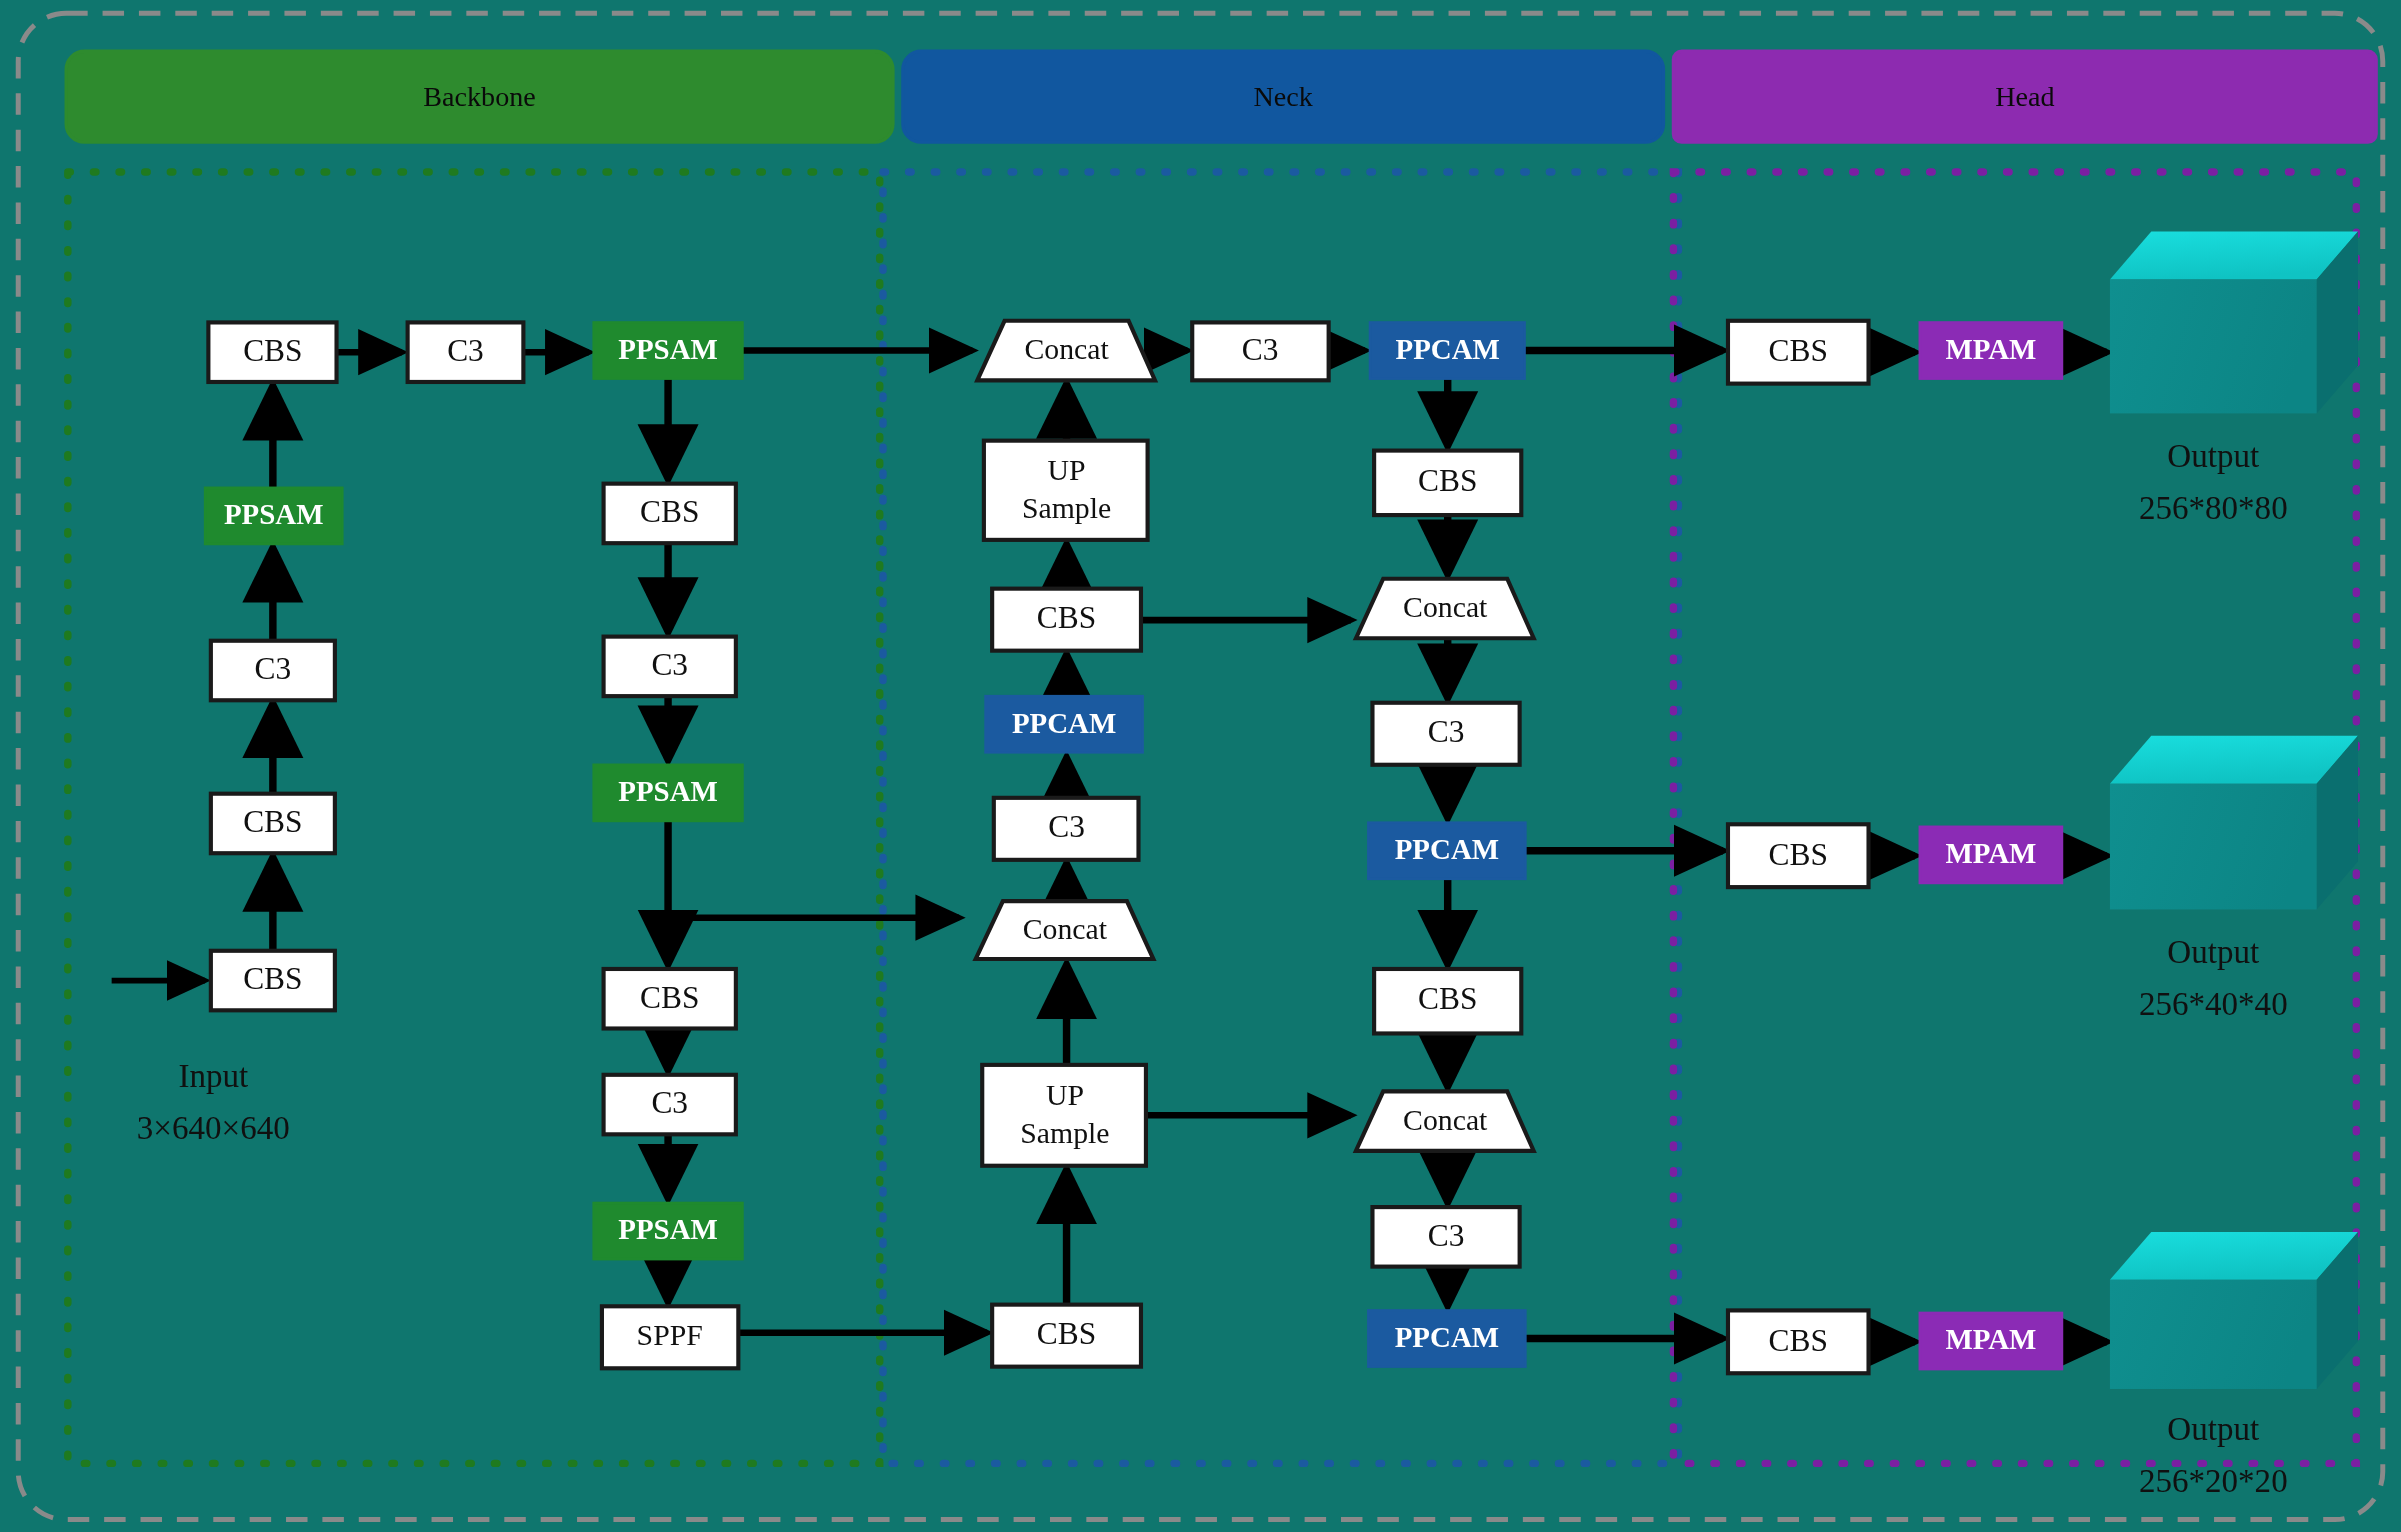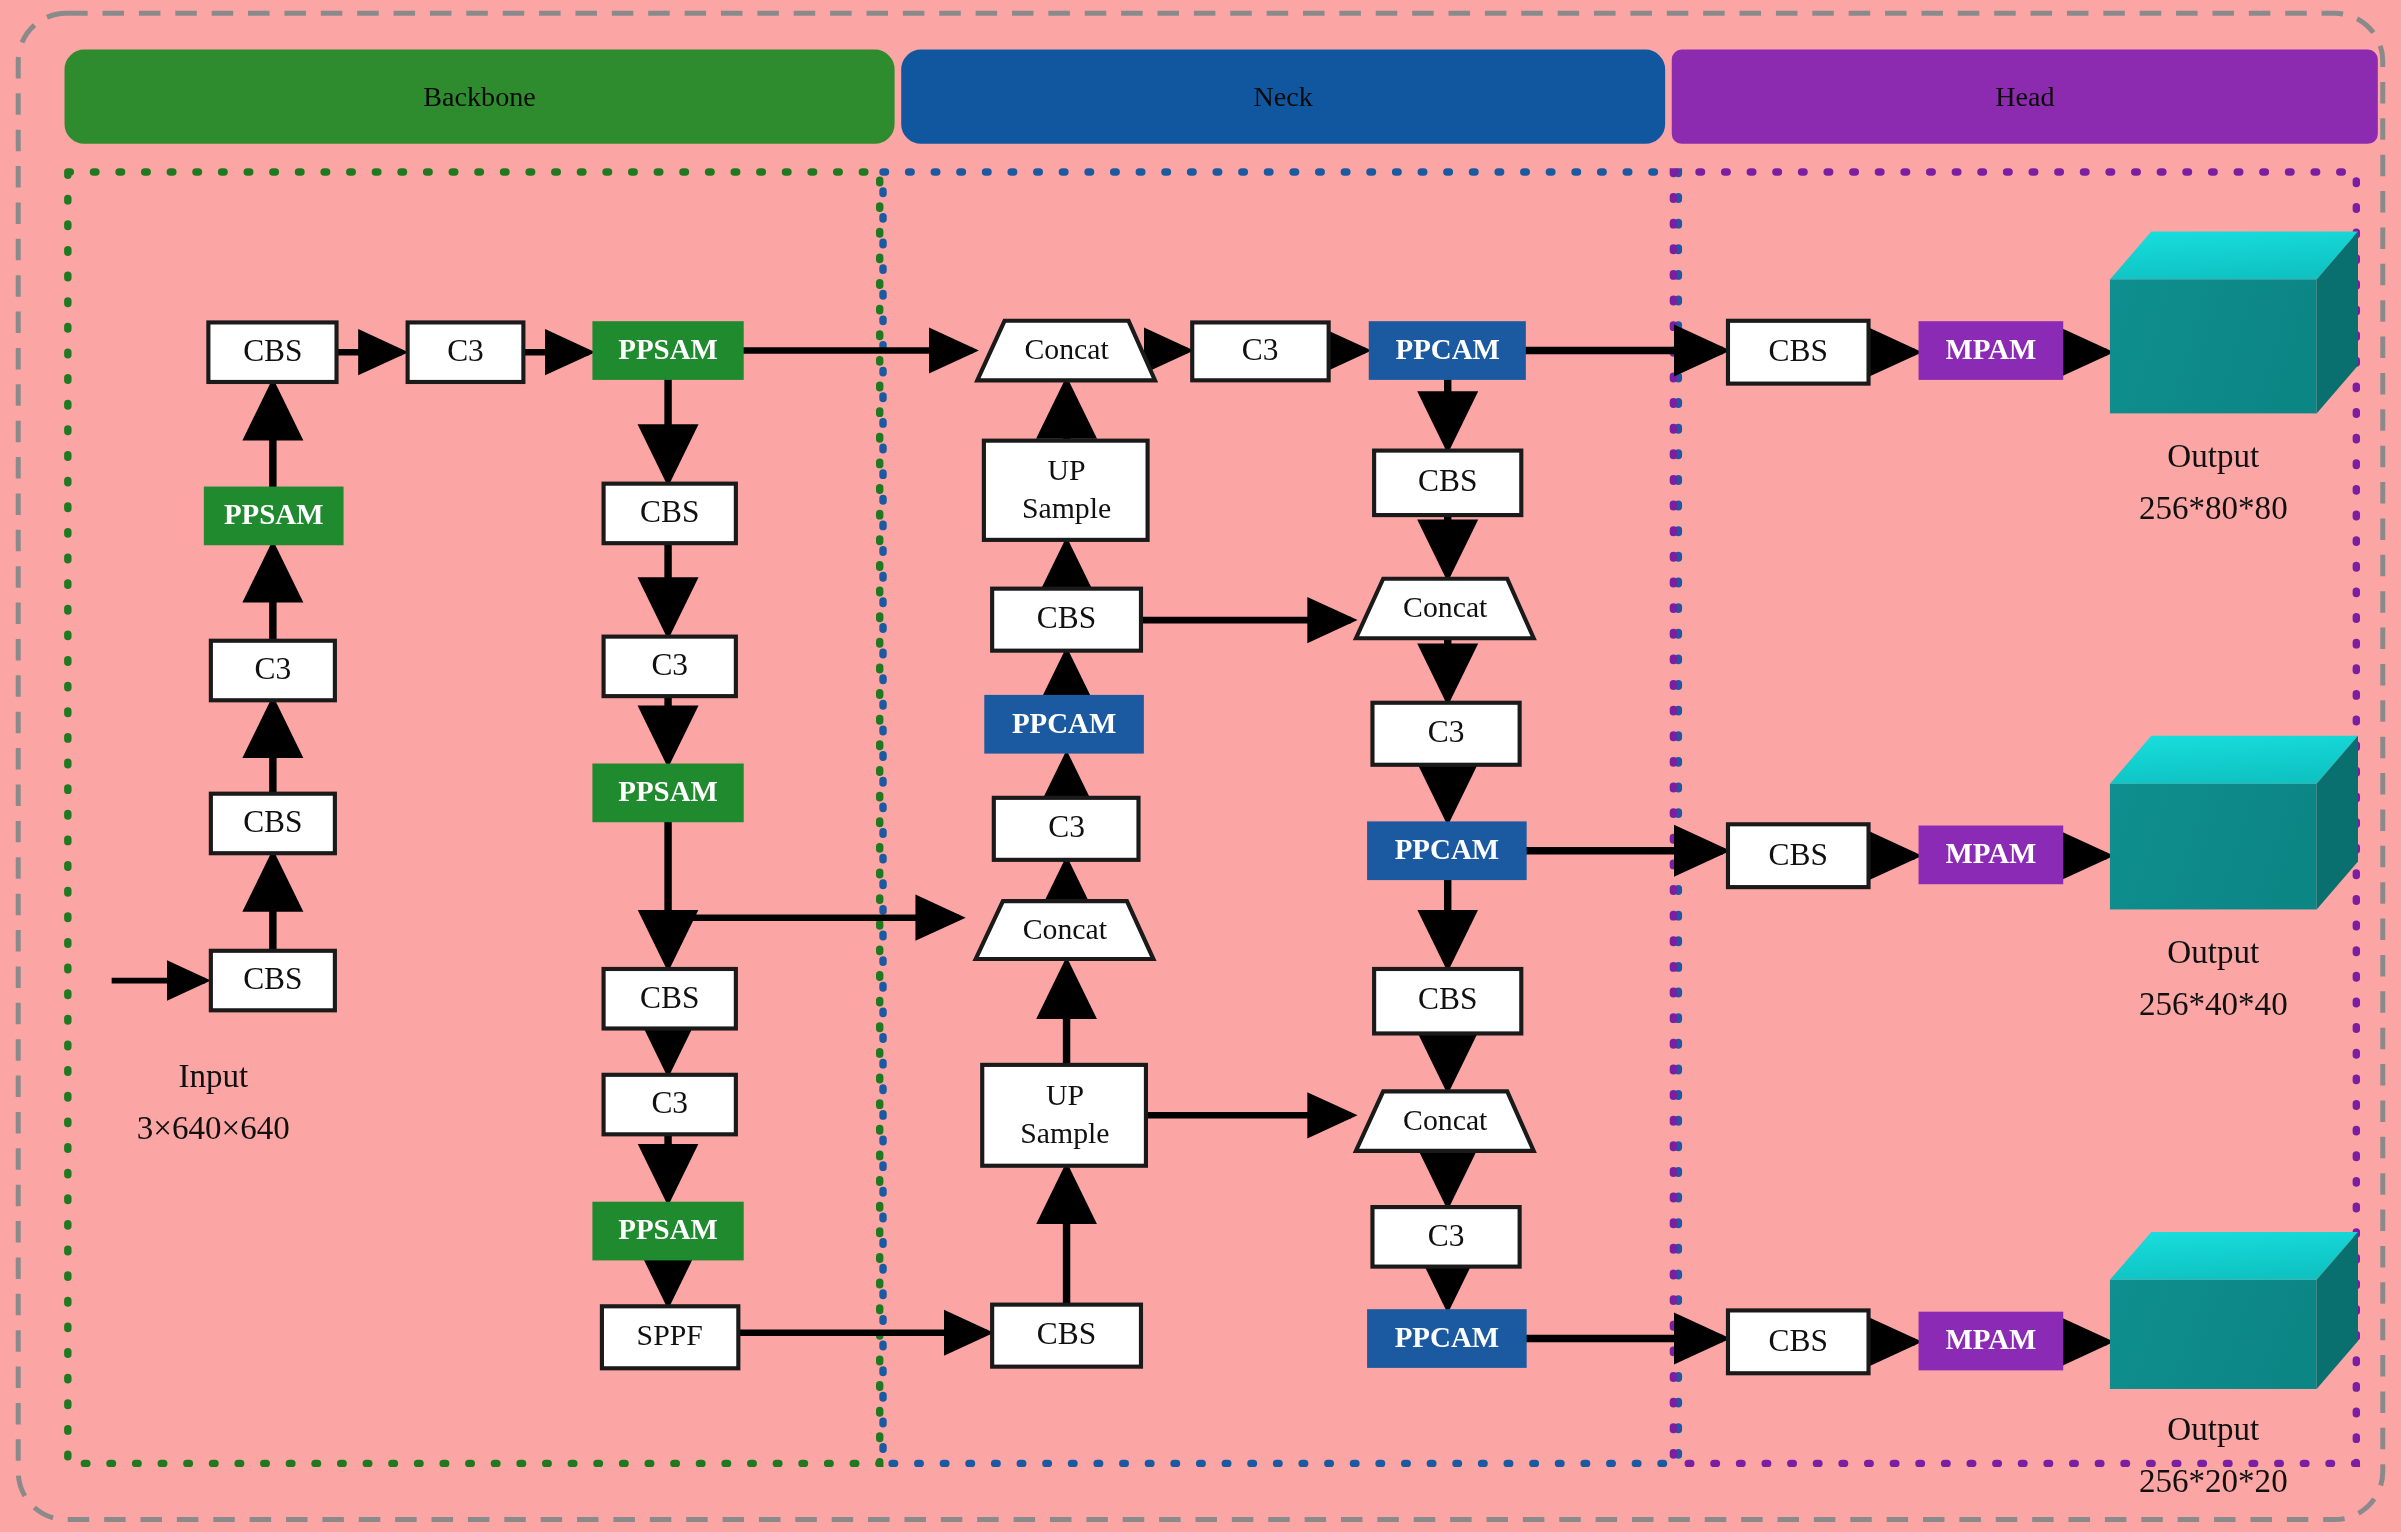--- a/index.html
+++ b/index.html
@@ -1,17 +1,17 @@
 <!DOCTYPE html>
 <html style="font-size:13.2px"><head>
 <meta charset="utf-8">
 <style>
   html,body{margin:0;padding:0;background:#ffffff;}
   body{font-family:"Liberation Serif", serif;}
-  #stage{position:relative;width:2401px;height:1532px;background:#fca5a5;overflow:hidden;}
+  #stage{position:relative;width:2401px;height:1532px;background:#0f766e;overflow:hidden;}
   svg{position:absolute;left:0;top:0;width:2401px;height:1532px;}
   .nodeLabel{font-family:"Liberation Serif", serif;text-anchor:middle;dominant-baseline:middle;}
   .hdrLabel{font-family:"Liberation Serif", serif;text-anchor:middle;dominant-baseline:middle;fill:#0a0a0a;font-size:34px;}
   .ioLabel{font-family:"Liberation Serif", serif;text-anchor:middle;font-size:40px;fill:#101010;}
 </style>
 </head>
 <body>
 
 <div id="stage">
   <svg viewBox="0 0 2904 1853" xmlns="http://www.w3.org/2000/svg">

